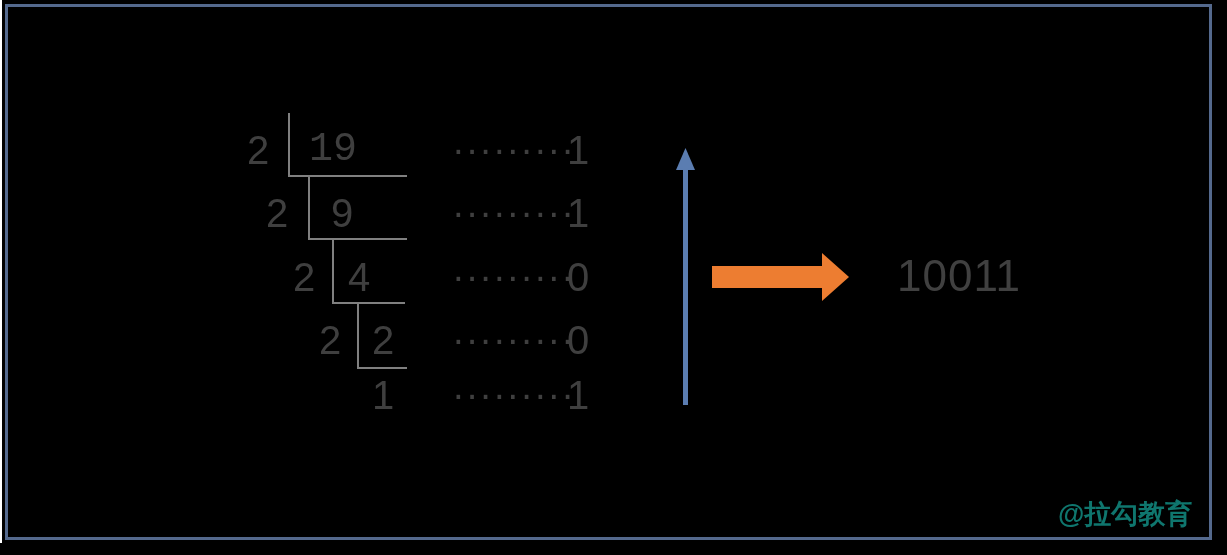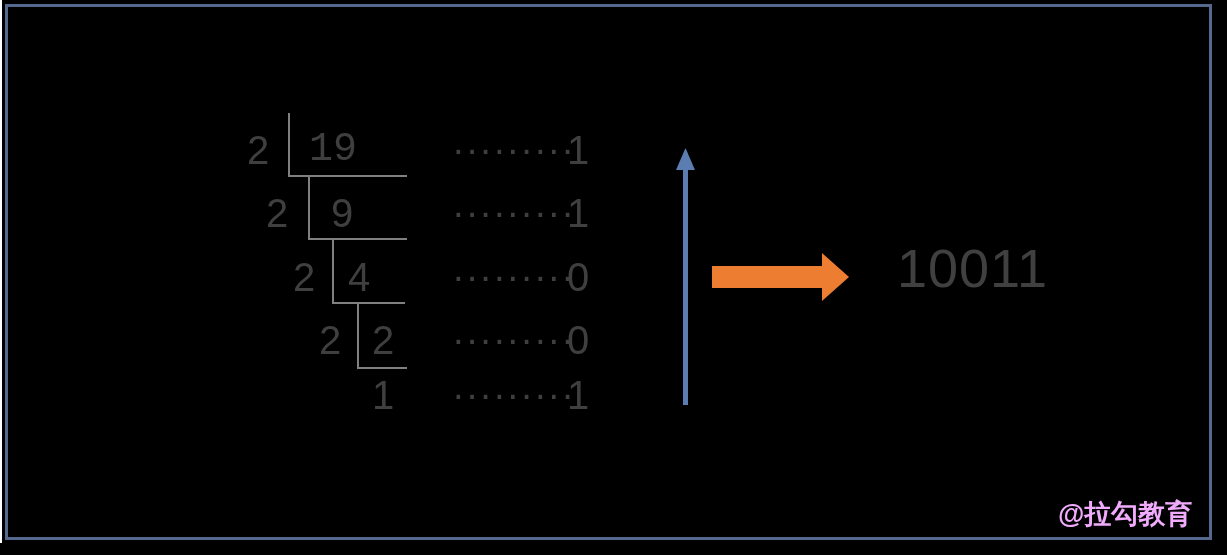--- a/index.html
+++ b/index.html
@@ -51,22 +51,22 @@
   .hline { height: 2px; }
   .arrow-layer {
     position: absolute;
     left: 0; top: 0;
     width: 1227px; height: 555px;
     pointer-events: none;
   }
   .result {
     position: absolute;
     left: 897px;
-    top: 248px;
-    font-size: 54px;
+    top: 256px;
+    font-size: 44px;
     line-height: 40px;
     color: #404040;
     letter-spacing: 1px;
   }
   .watermark {
     position: absolute;
     left: 1058px;
     top: 499px;
     font-size: 27px;
     line-height: 30px;
@@ -123,15 +123,15 @@
   <svg class="arrow-layer" width="1227" height="555" viewBox="0 0 1227 555" xmlns="http://www.w3.org/2000/svg">
     <g>
       <rect x="683" y="166" width="5" height="239" fill="#5b7db1"></rect>
       <polygon points="685.5,148 676,170 695,170" fill="#5b7db1"></polygon>
     </g>
     <polygon points="712,266 822,266 822,253 849,277 822,301 822,288 712,288" fill="#ed7d31"></polygon>
   </svg>
 
   <span class="result" style="color: rgb(64, 64, 64);">10011</span>
 
-  <span class="watermark" style="color: #f0abfc;">@拉勾教育</span>
+  <span class="watermark" style="color: #0f766e;">@拉勾教育</span>
 
 </div>
 
 </body></html>

